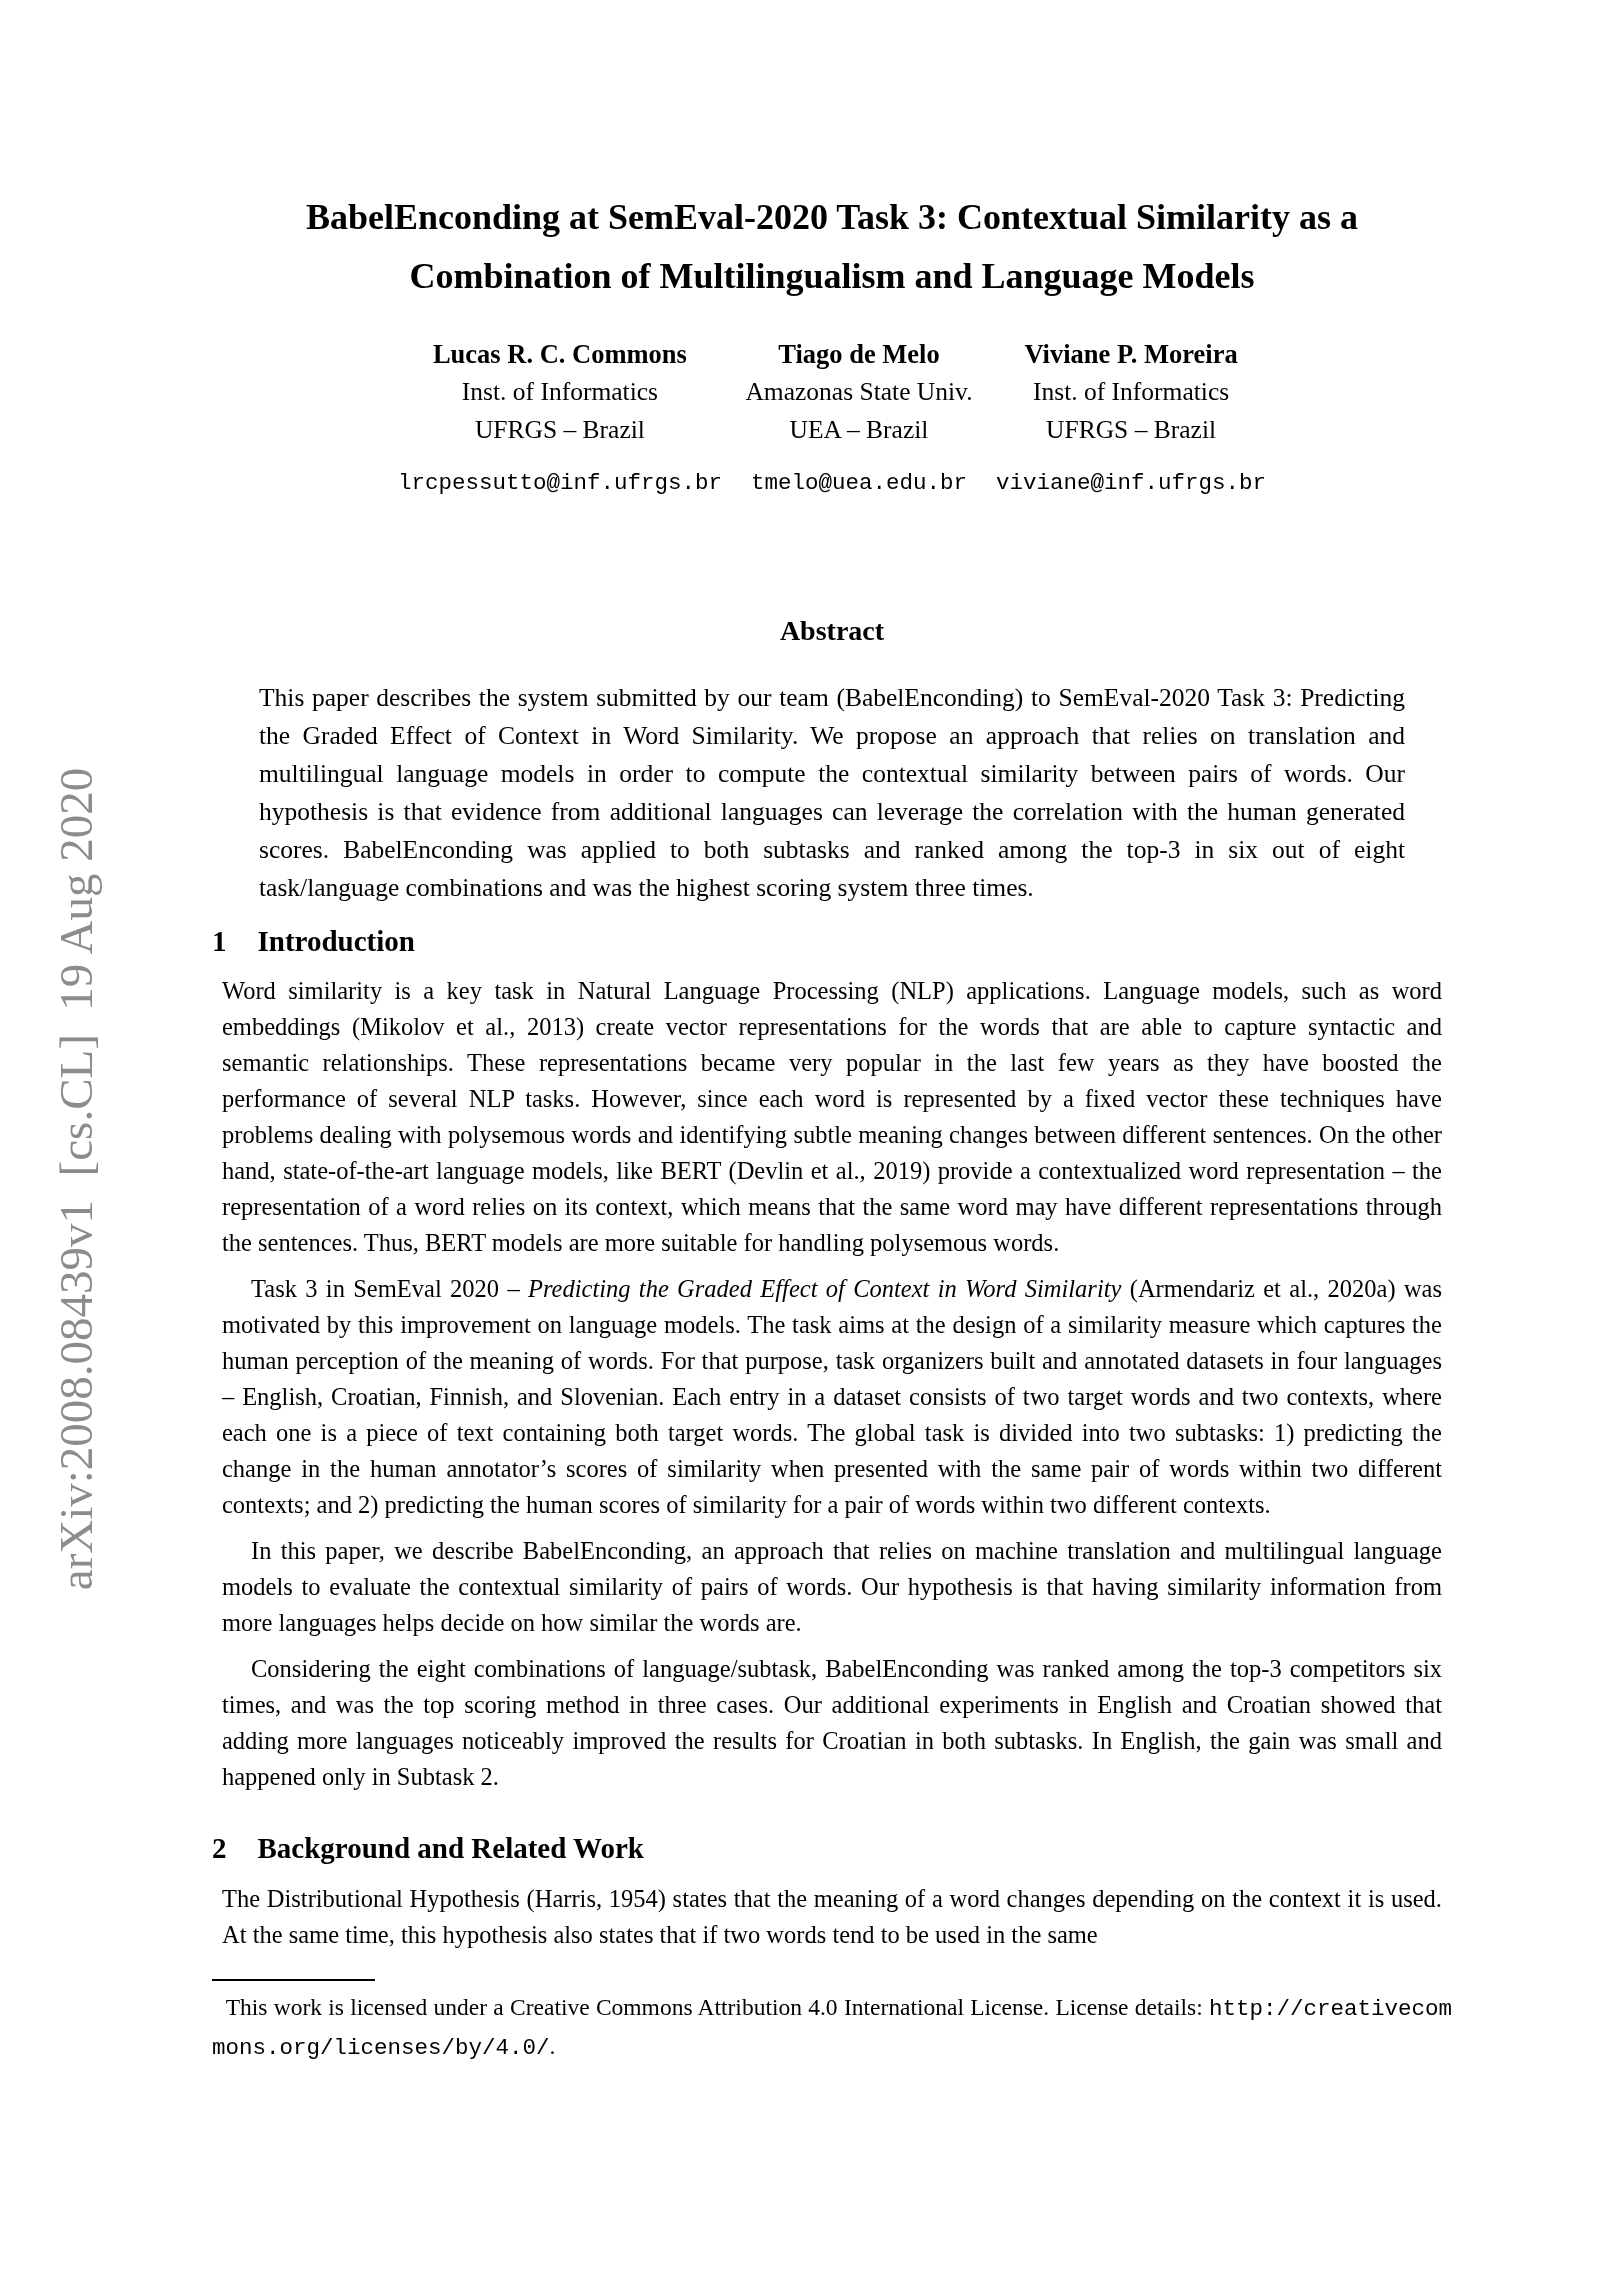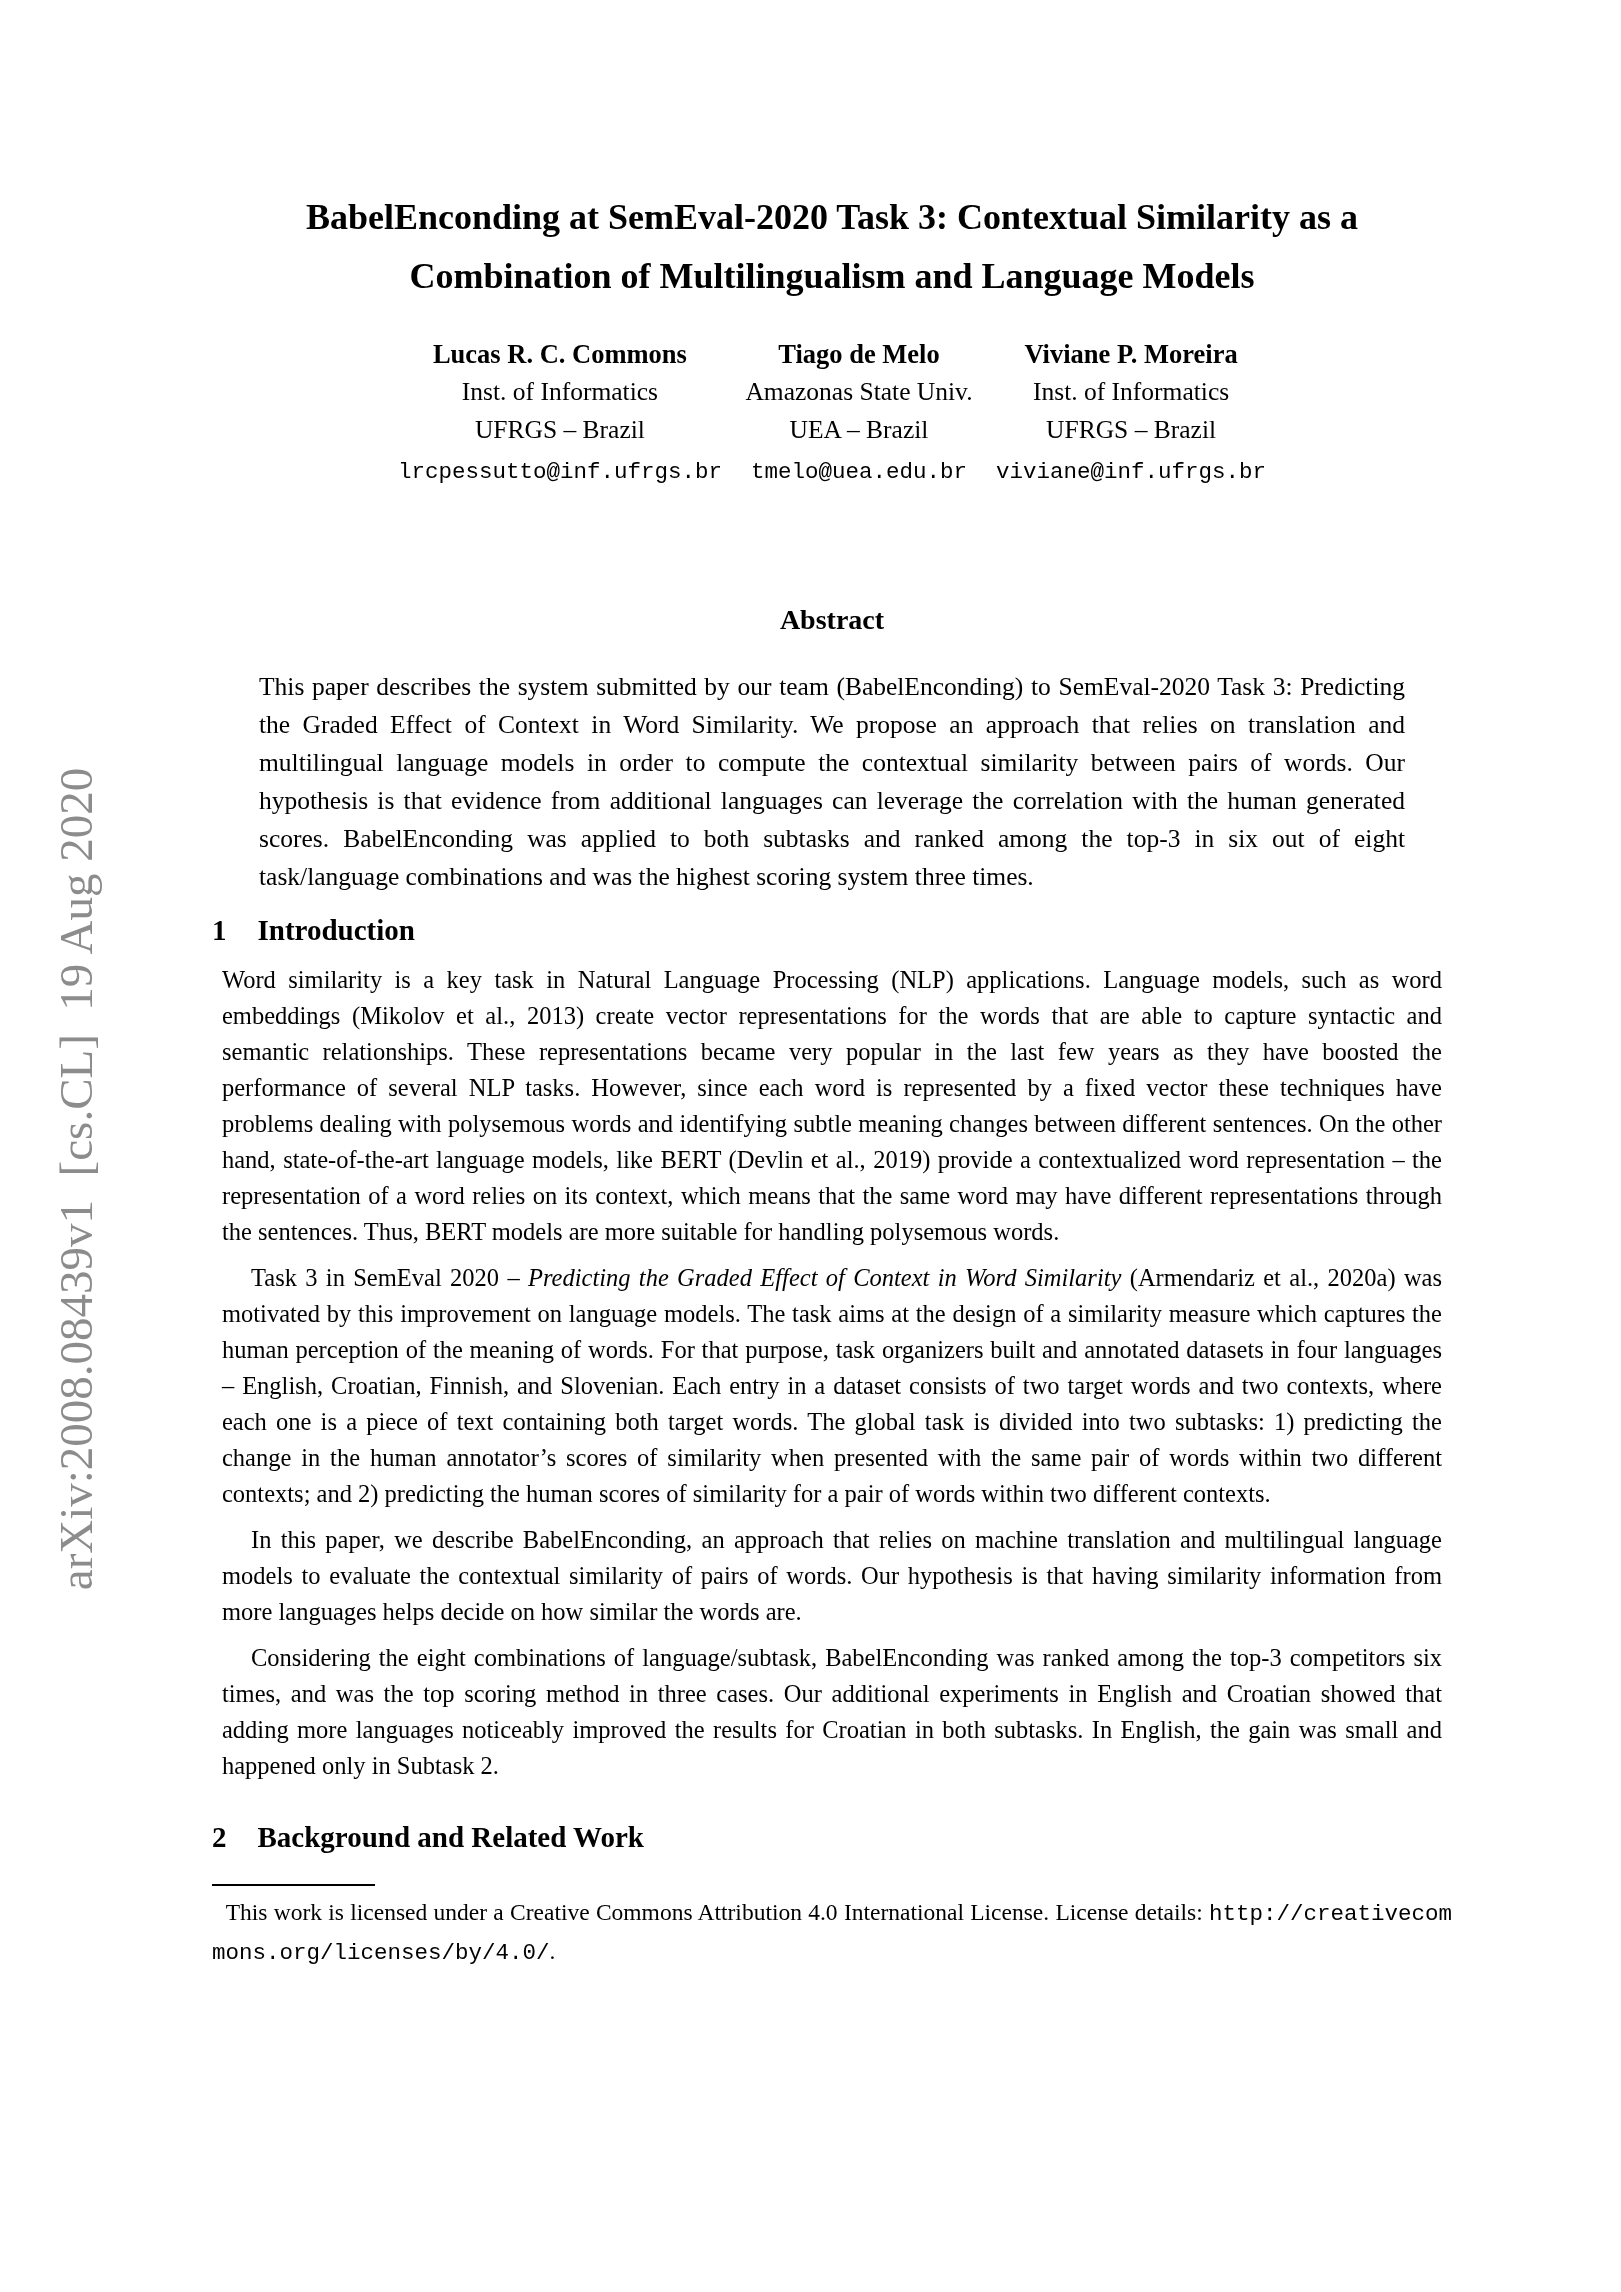--- a/index.html
+++ b/index.html
@@ -38,21 +38,21 @@
   .authors {
     display:flex;
     justify-content:center;
     gap:23.5px;
     margin-top:29px;
     text-align:center;
   }
   .author { flex:0 0 auto; }
   .author .name   { font-weight:bold; font-size:26.5px; line-height:38px; white-space:nowrap; }
   .author .affil  { font-size:25.5px; line-height:38px; white-space:nowrap; }
-  .author .email  { font-family:"Liberation Mono", monospace; font-size:22.5px; line-height:35px; white-space:nowrap; margin-top:6px; }
+  .author .email  { font-family:"Liberation Mono", monospace; font-size:22.5px; line-height:35px; white-space:nowrap; margin-top:17px; }
   .abs-heading {
     margin-top:110px;
     text-align:center;
     font-weight:bold;
     font-size:28px;
     line-height:39px;
   }
   .abs-text {
     margin:29px 47px 0 47px;
     text-align:justify;
@@ -141,19 +141,20 @@
     <p class="body first">Word similarity is a key task in Natural Language Processing (NLP) applications. Language models, such as word embeddings (Mikolov et al., 2013) create vector representations for the words that are able to capture syntactic and semantic relationships. These representations became very popular in the last few years as they have boosted the performance of several NLP tasks. However, since each word is represented by a fixed vector these techniques have problems dealing with polysemous words and identifying subtle meaning changes between different sentences. On the other hand, state-of-the-art language models, like BERT (Devlin et al., 2019) provide a contextualized word representation – the representation of a word relies on its context, which means that the same word may have different representations through the sentences. Thus, BERT models are more suitable for handling polysemous words.</p>
     <p class="body indent"><span>Task 3 in SemEval 2020 – </span><i>Predicting the Graded Effect of Context in Word Similarity</i><span> (Armendariz et al., 2020a) was motivated by this improvement on language models. The task aims at the design of a similarity measure which captures the human perception of the meaning of words. For that purpose, task organizers built and annotated datasets in four languages – English, Croatian, Finnish, and Slovenian. Each entry in a dataset consists of two target words and two contexts, where each one is a piece of text containing both target words. The global task is divided into two subtasks: 1) predicting the change in the human annotator’s scores of similarity when presented with the same pair of words within two different contexts; and 2) predicting the human scores of similarity for a pair of words within two different contexts.</span></p>
     <p class="body indent">In this paper, we describe BabelEnconding, an approach that relies on machine translation and multilingual language models to evaluate the contextual similarity of pairs of words. Our hypothesis is that having similarity information from more languages helps decide on how similar the words are.</p>
     <p class="body indent">Considering the eight combinations of language/subtask, BabelEnconding was ranked among the top-3 competitors six times, and was the top scoring method in three cases. Our additional experiments in English and Croatian showed that adding more languages noticeably improved the results for Croatian in both subtasks. In English, the gain was small and happened only in Subtask 2.</p>
 
     <div class="sec-heading second">
       <span class="sec-num">2</span>
       <span class="sec-title">Background and Related Work</span>
     </div>
 
+    <p class="body first">The Distributional Hypothesis (Harris, 1954) states that the meaning of a word changes depending on the context it is used. At the same time, this hypothesis also states that if two words tend to be used in the same</p>
 
     <div class="footnote-rule"></div>
     <p class="footnote"><span>This work is licensed under a Creative Commons Attribution 4.0 International License. License details: </span><span class="mono">http://creativecommons.org/licenses/by/4.0/</span><span>.</span></p>
 
   </div>
 </div>
 
 
 </body></html>

